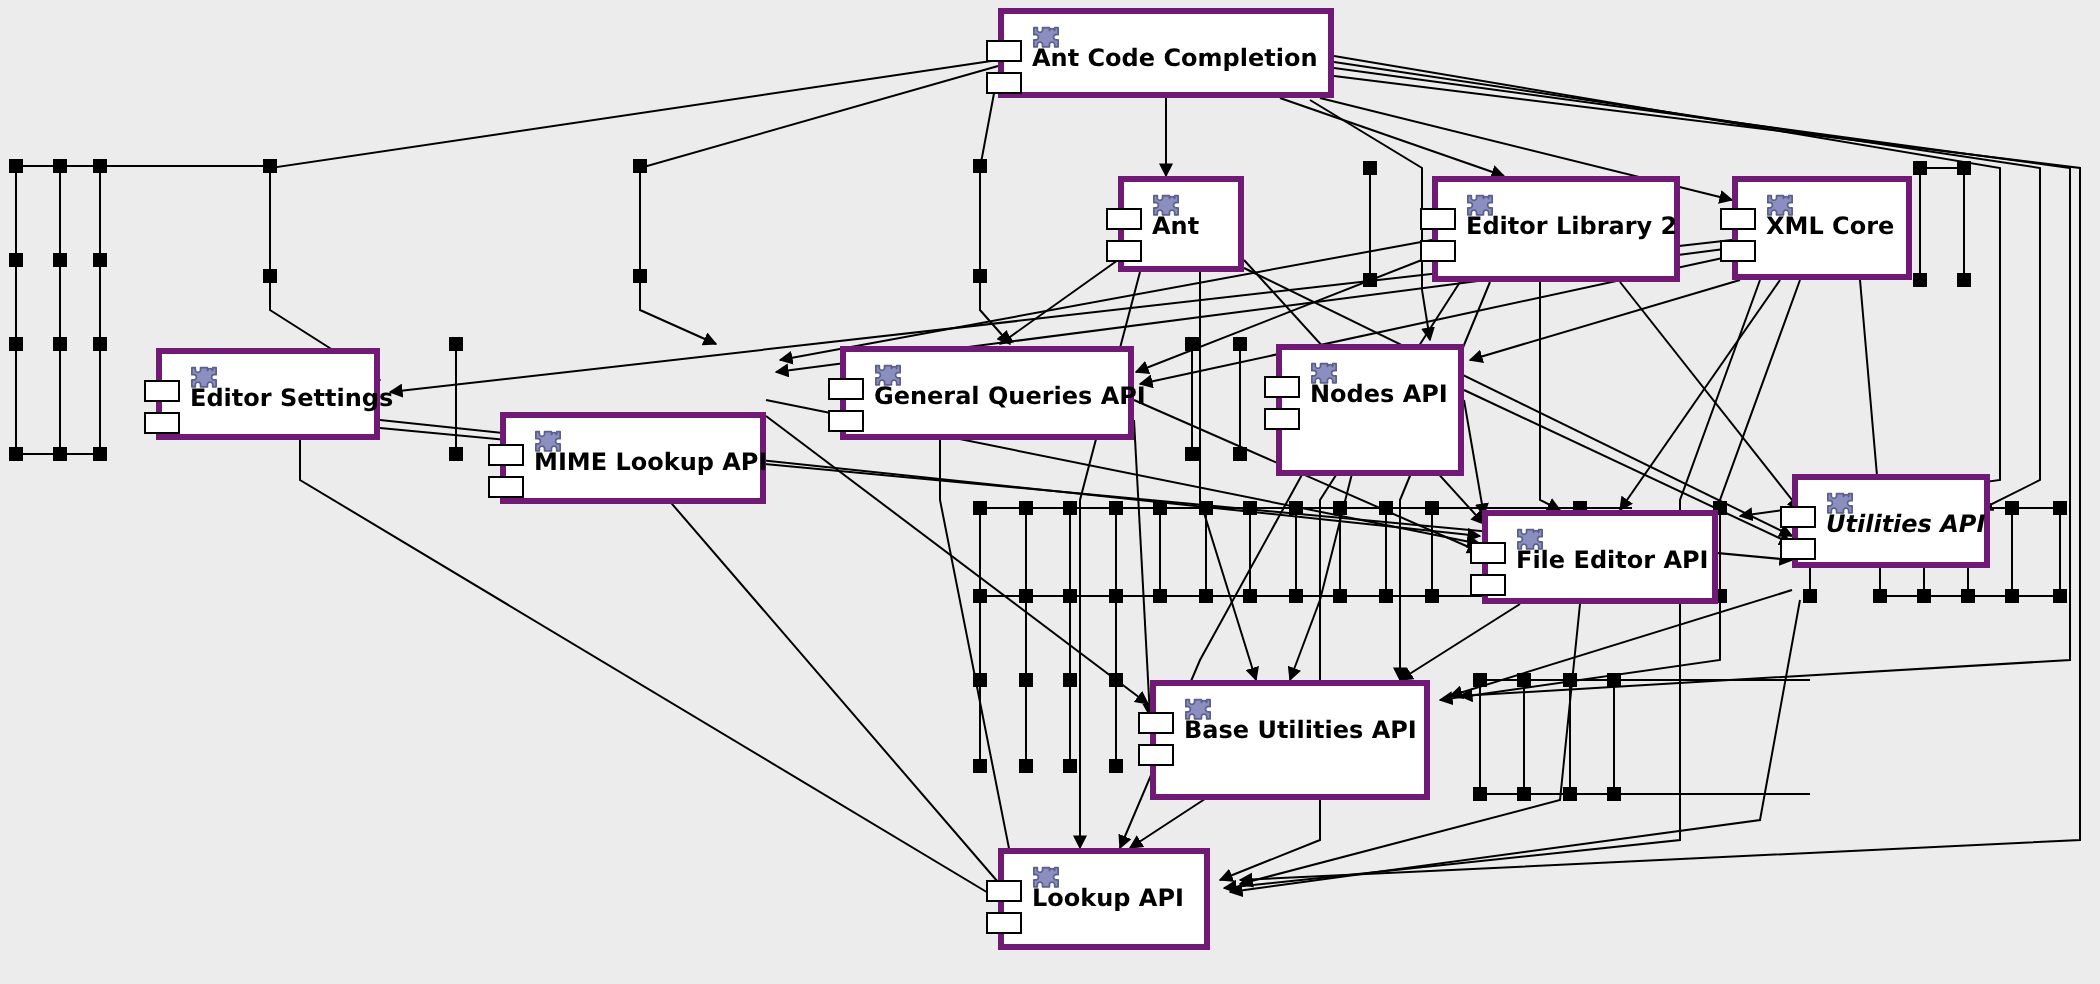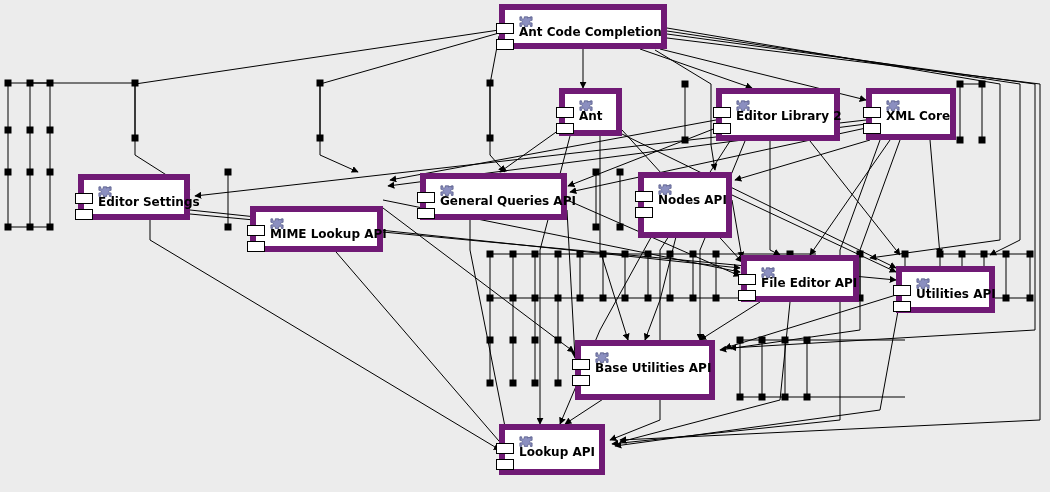--- a/index.html
+++ b/index.html
@@ -24,21 +24,21 @@
     position: absolute;
     left: 0;
     top: 0;
     width: 1050px;
     height: 492px;
   }
   .node {
     position: absolute;
     box-sizing: border-box;
     background: #ffffff;
-    border: 6px solid #701a75;
+    border: 3px solid #701a75;
   }
   .node-tab {
     position: absolute;
     left: -9px;
     width: 18px;
     height: 11px;
     box-sizing: border-box;
     background: #ffffff;
     border: 1px solid #000000;
   }
@@ -321,21 +321,21 @@
         <div class="node-label">Nodes API</div>
       </div>
       <div class="node" style="left: 741px; top: 255px; width: 118px; height: 47px;">
         <div class="node-tab t1"></div>
         <div class="node-tab t2"></div>
         <div class="node-icon"><svg viewBox="0 0 16 15" width="14" height="13">
             <path d="M6 1 h4 v1.6 a1.6 1.6 0 0 1 3 0 V1 h2 v4 h-1.6 a1.6 1.6 0 0 0 0 3 H15 v4 h-2 v-1.6 a1.6 1.6 0 0 0-3 0V12 H6 v-1.6 a1.6 1.6 0 0 0-3 0V12 H1 V8 h1.6 a1.6 1.6 0 0 0 0-3H1 V1 h2 v1.6 a1.6 1.6 0 0 0 3 0 Z" fill="#8b8fc0" stroke="#5a5f8c" stroke-width="1" stroke-linejoin="round"></path>
           </svg></div>
         <div class="node-label">File Editor API</div>
       </div>
-      <div class="node" style="left: 896px; top: 266px; width: 99px; height: 47px;">
+      <div class="node" style="left: 896px; top: 237px; width: 99px; height: 47px; font-style: italic;">
         <div class="node-tab t1"></div>
         <div class="node-tab t2"></div>
         <div class="node-icon"><svg viewBox="0 0 16 15" width="14" height="13">
             <path d="M6 1 h4 v1.6 a1.6 1.6 0 0 1 3 0 V1 h2 v4 h-1.6 a1.6 1.6 0 0 0 0 3 H15 v4 h-2 v-1.6 a1.6 1.6 0 0 0-3 0V12 H6 v-1.6 a1.6 1.6 0 0 0-3 0V12 H1 V8 h1.6 a1.6 1.6 0 0 0 0-3H1 V1 h2 v1.6 a1.6 1.6 0 0 0 3 0 Z" fill="#8b8fc0" stroke="#5a5f8c" stroke-width="1" stroke-linejoin="round"></path>
           </svg></div>
         <div class="node-label">Utilities API</div>
       </div>
       <div class="node" style="left: 575px; top: 340px; width: 140px; height: 60px;">
         <div class="node-tab t1"></div>
         <div class="node-tab t2"></div>

